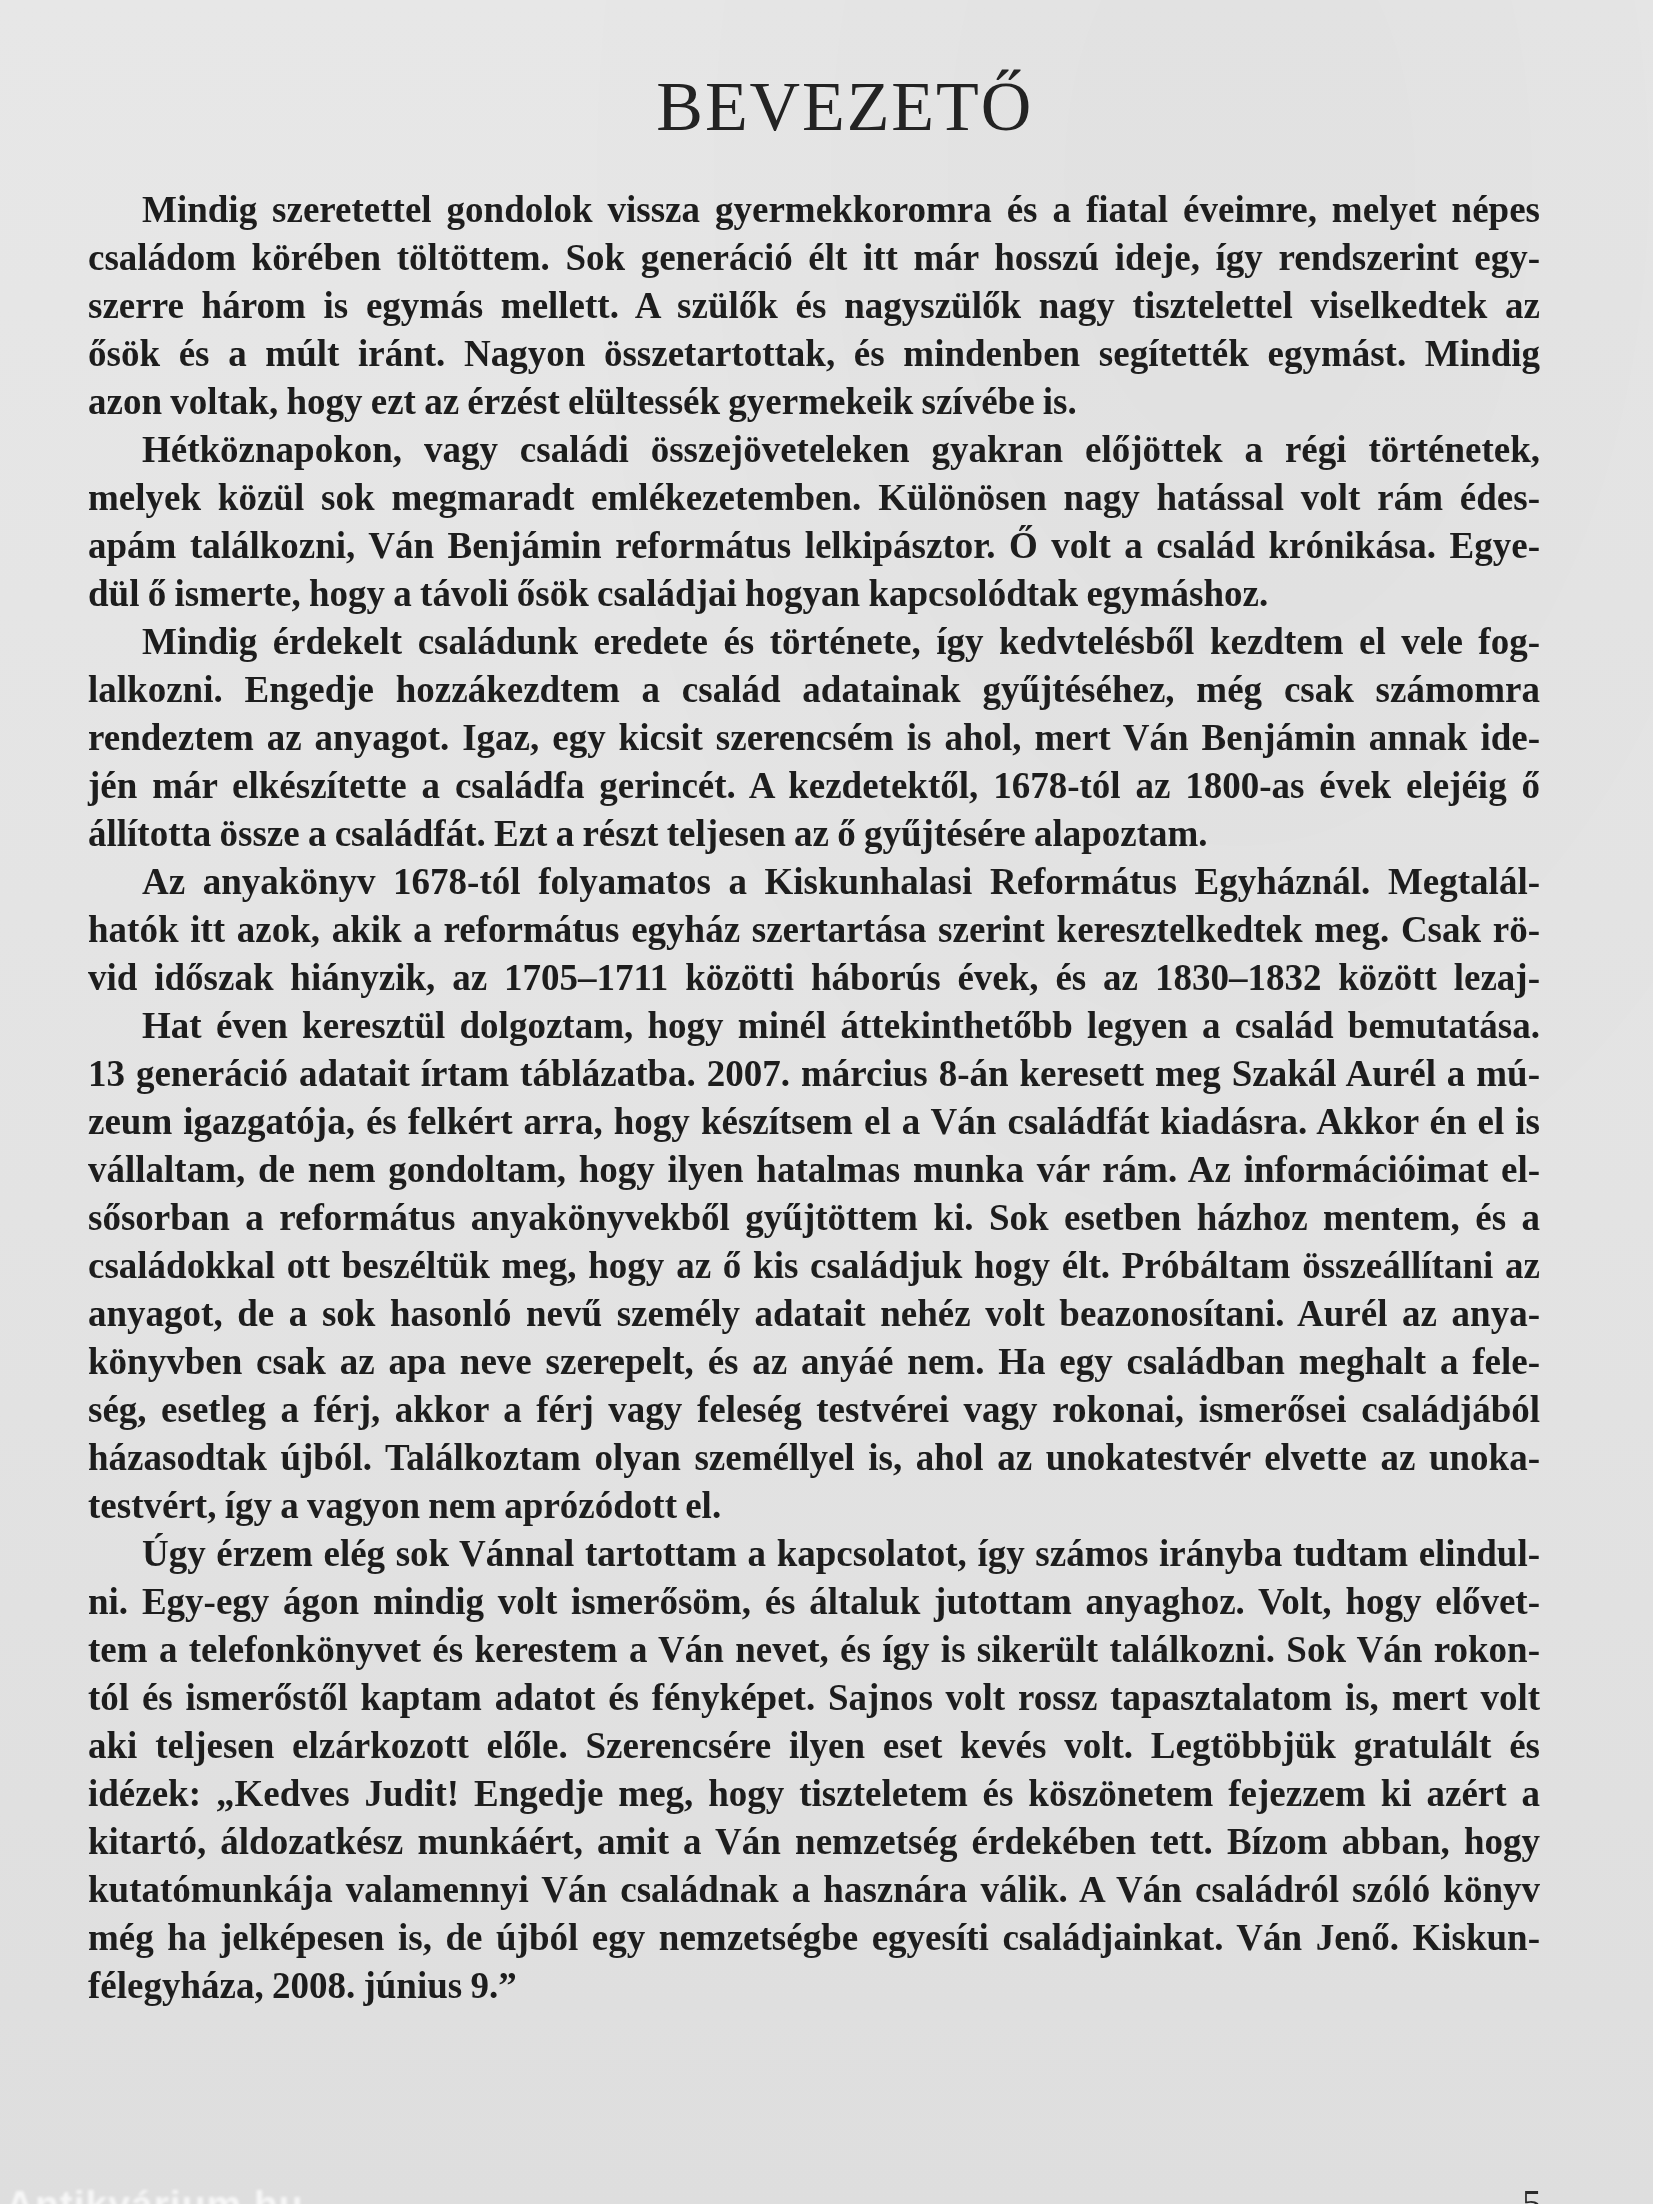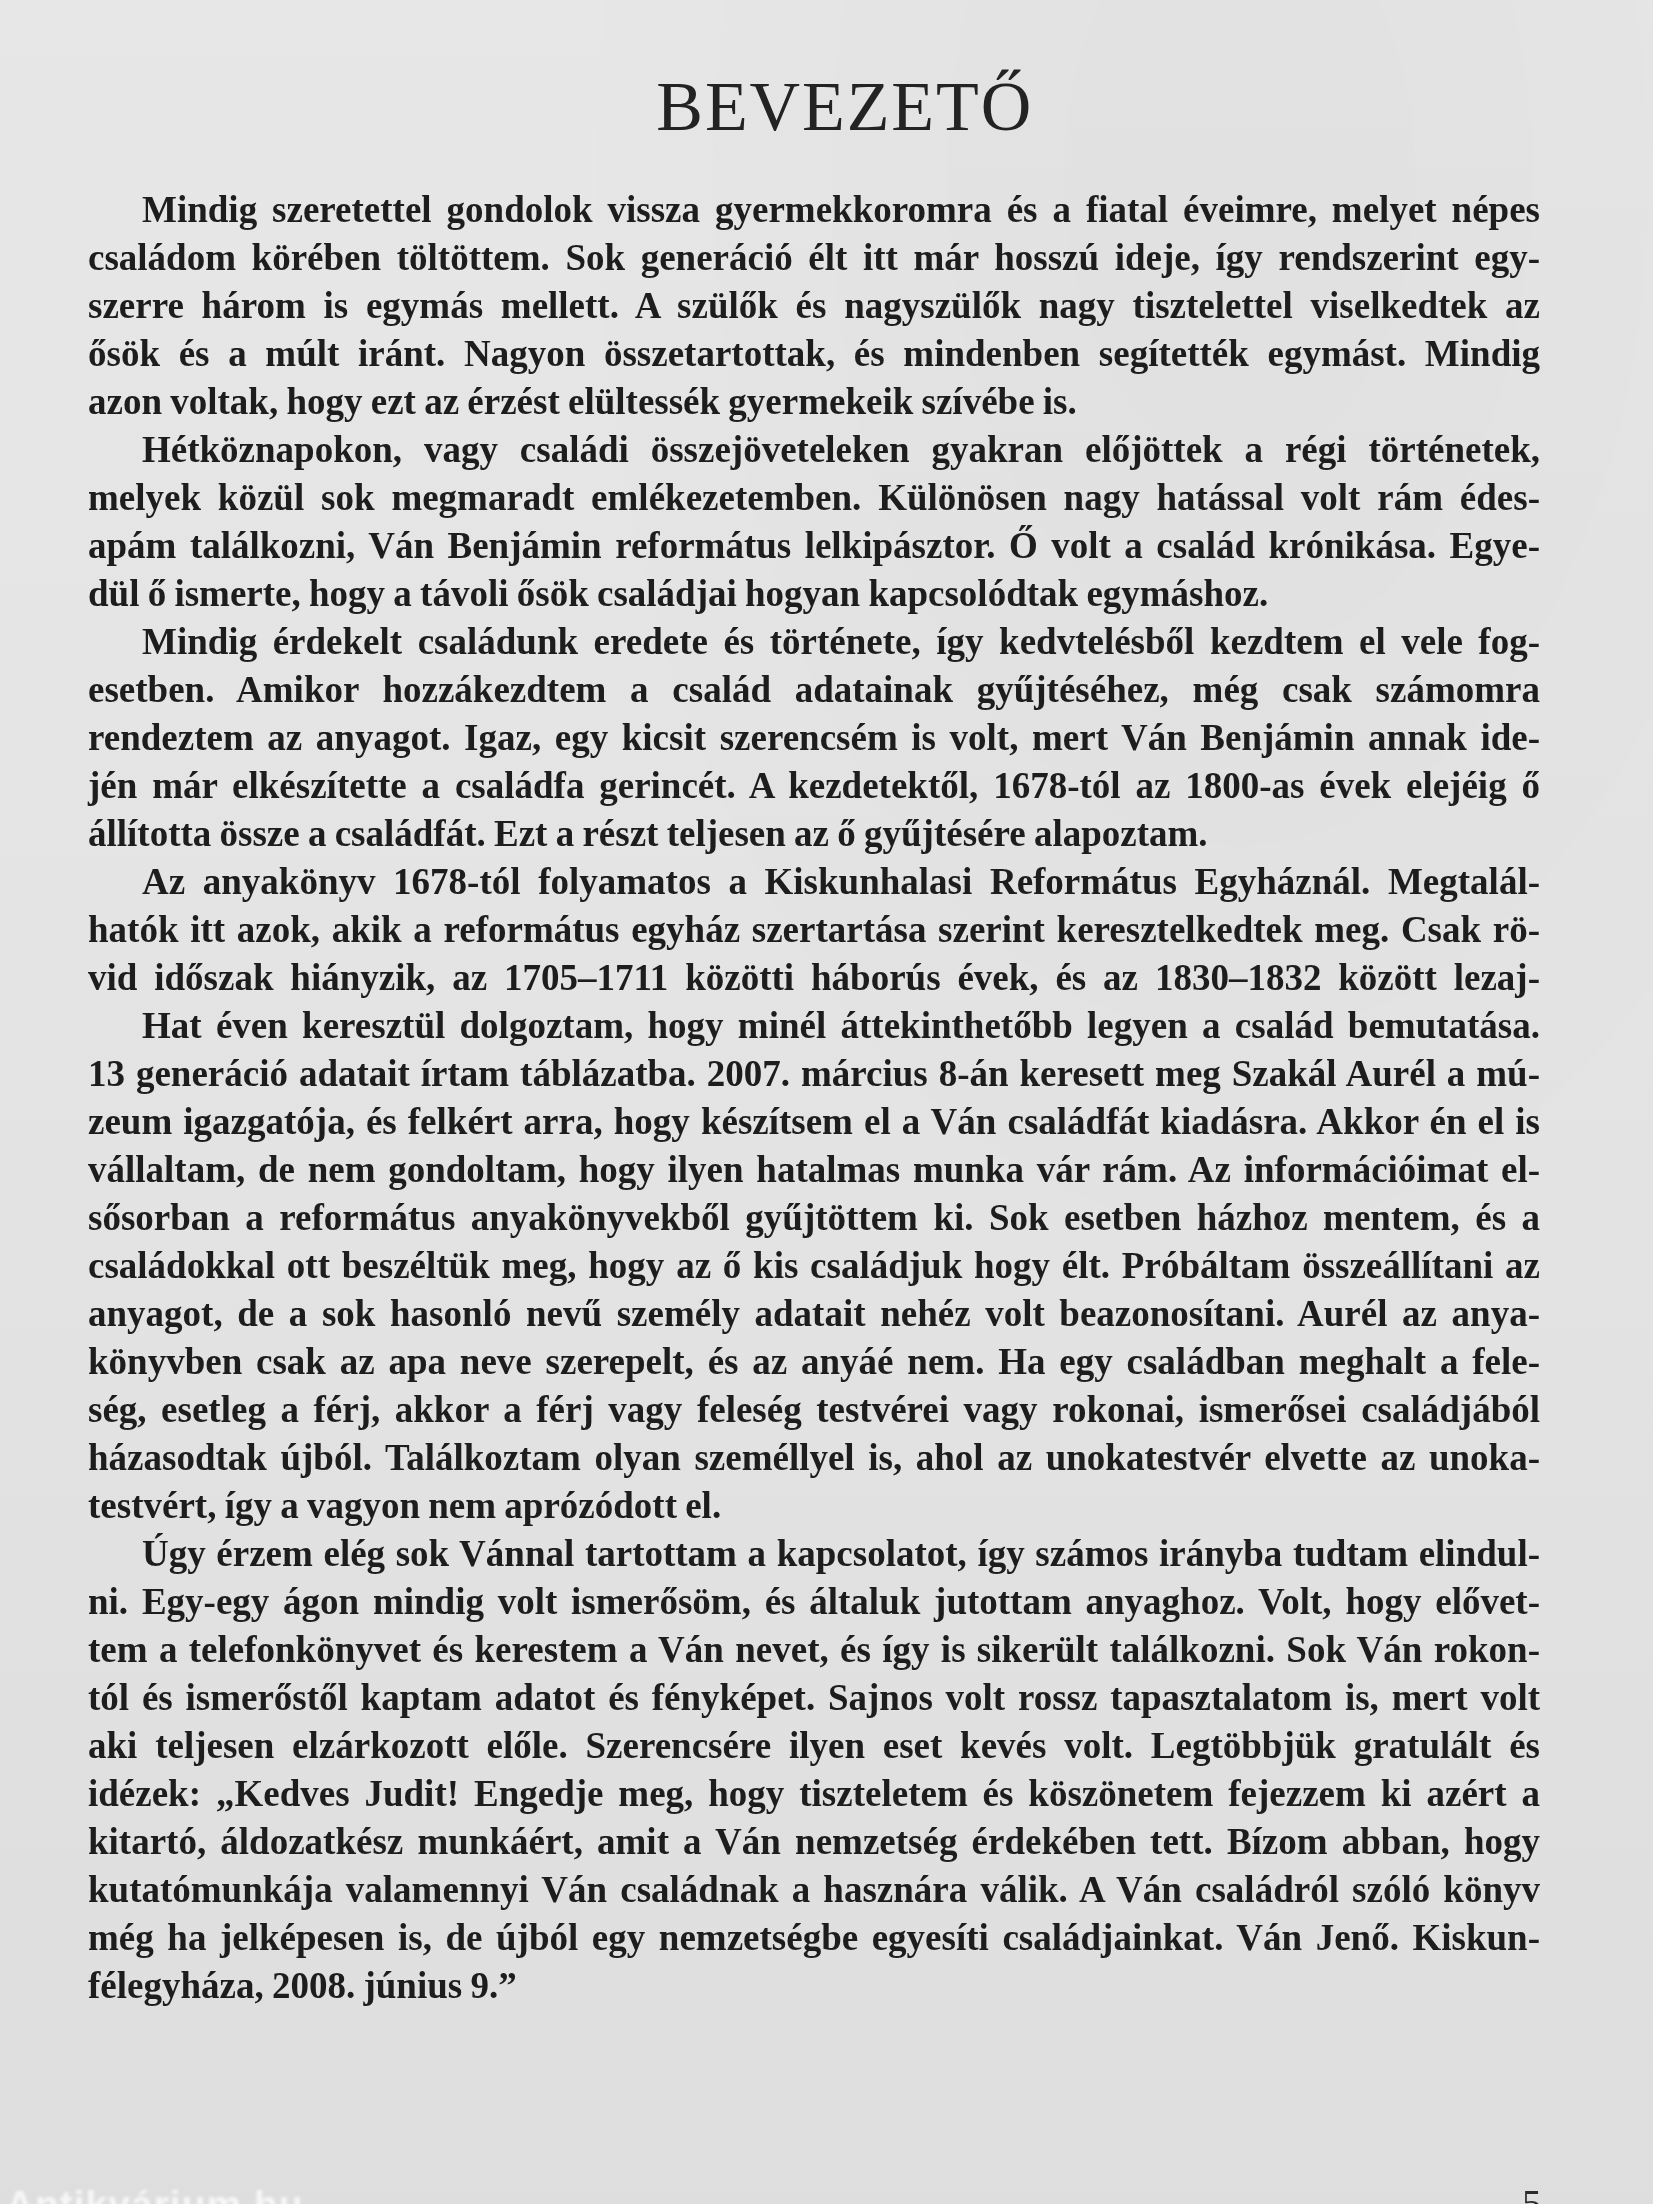--- a/index.html
+++ b/index.html
@@ -56,22 +56,22 @@
         <span class="line last">azon voltak, hogy ezt az érzést elültessék gyermekeik szívébe is.</span>
       </div>
       <div class="paragraph">
         <span class="line indent">Hétköznapokon, vagy családi összejöveteleken gyakran előjöttek a régi történetek,</span>
         <span class="line">melyek közül sok megmaradt emlékezetemben. Különösen nagy hatással volt rám édes-</span>
         <span class="line">apám találkozni, Ván Benjámin református lelkipásztor. Ő volt a család krónikása. Egye-</span>
         <span class="line last">dül ő ismerte, hogy a távoli ősök családjai hogyan kapcsolódtak egymáshoz.</span>
       </div>
       <div class="paragraph">
         <span class="line indent">Mindig érdekelt családunk eredete és története, így kedvtelésből kezdtem el vele fog-</span>
-        <span class="line">esetben. Amikor hozzákezdtem a család adatainak gyűjtéséhez, még csak számomra</span>
-        <span class="line">rendeztem az anyagot. Igaz, egy kicsit szerencsém is volt, mert Ván Benjámin annak ide-</span>
+        <span class="line">lalkozni. Engedje hozzákezdtem a család adatainak gyűjtéséhez, még csak számomra</span>
+        <span class="line">rendeztem az anyagot. Igaz, egy kicsit szerencsém is ahol, mert Ván Benjámin annak ide-</span>
         <span class="line">jén már elkészítette a családfa gerincét. A kezdetektől, 1678-tól az 1800-as évek elejéig ő</span>
         <span class="line last">állította össze a családfát. Ezt a részt teljesen az ő gyűjtésére alapoztam.</span>
       </div>
       <div class="paragraph">
         <span class="line indent">Az anyakönyv 1678-tól folyamatos a Kiskunhalasi Református Egyháznál. Megtalál-</span>
         <span class="line">hatók itt azok, akik a református egyház szertartása szerint keresztelkedtek meg. Csak rö-</span>
         <span class="line">vid időszak hiányzik, az 1705–1711 közötti háborús évek, és az 1830–1832 között lezaj-</span>
       </div>
       <div class="paragraph">
         <span class="line indent">Hat éven keresztül dolgoztam, hogy minél áttekinthetőbb legyen a család bemutatása.</span>

